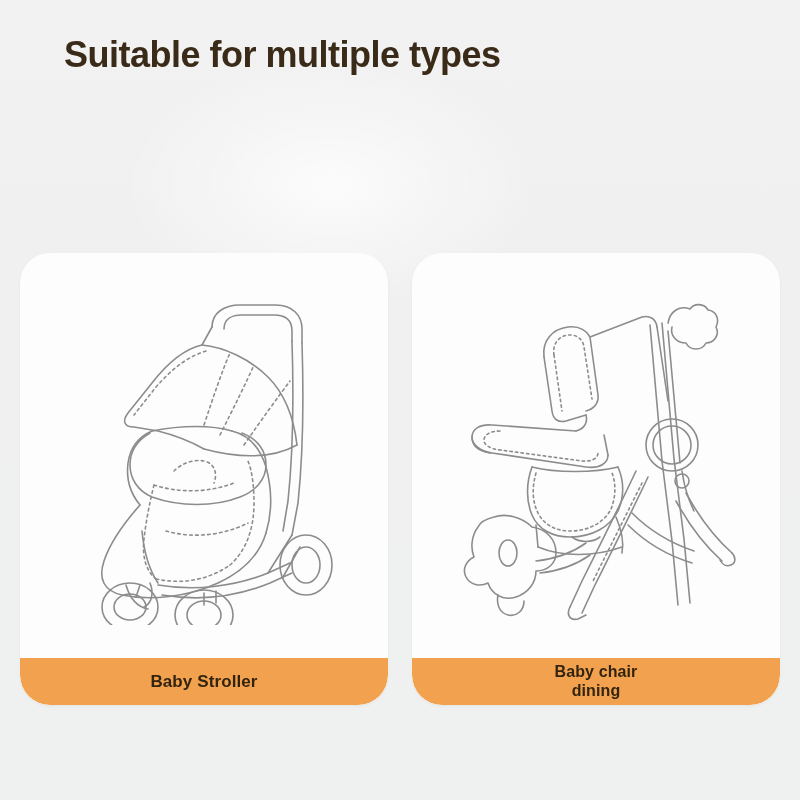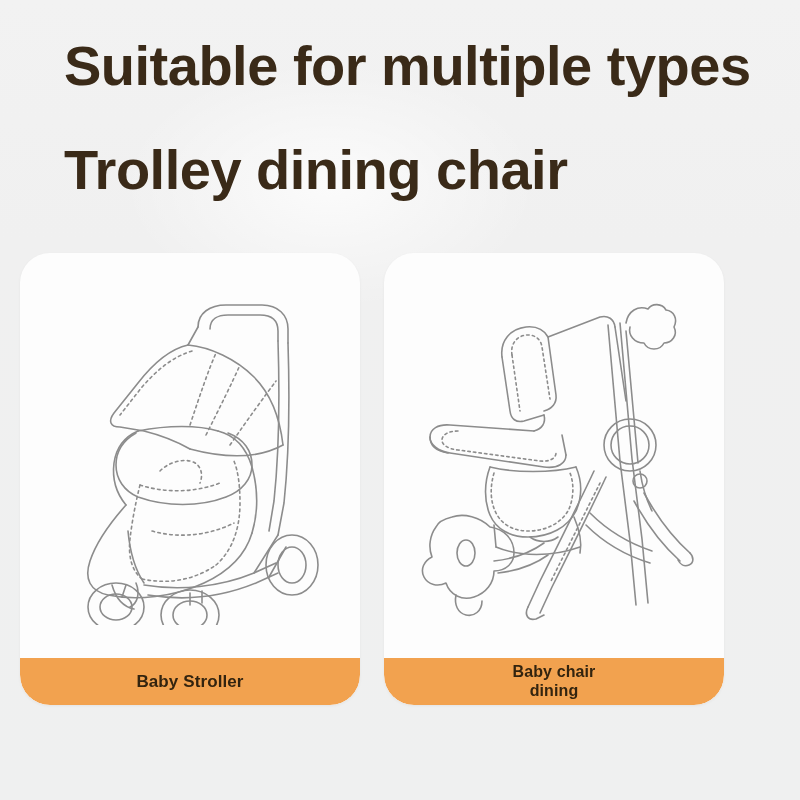--- a/index.html
+++ b/index.html
@@ -31,35 +31,35 @@
   }
   .headings {
     position: absolute;
     left: 64px;
     top: 36px;
     width: 700px;
   }
   .heading {
     color: #3a2a18;
     font-weight: bold;
-    font-size: 56px;
+    font-size: 36px;
     line-height: 1.08;
     letter-spacing: -0.5px;
     white-space: nowrap;
     font-stretch: condensed;
   }
   .heading.line2 {
     margin-top: 44px;
   }
 
   .cards {
     position: absolute;
     left: 20px;
     top: 253px;
-    width: 704px;
+    width: 760px;
     height: 452px;
     display: flex;
     gap: 24px;
   }
   .card {
     position: relative;
     flex: 1 1 0;
     background: #fdfdfd;
     border-radius: 30px;
     overflow: hidden;
@@ -105,21 +105,20 @@
   .ln { display: block; }
 </style>
 </head>
 <body>
 
 <div class="page">
   <div class="haze"></div>
 
   <div class="headings">
     <div class="heading line1">Suitable for multiple types</div>
-    <div class="heading line2">Trolley dining chair</div>
   </div>
 
   <div class="cards">
 
     <div class="card">
       <div class="card-art">
         <svg width="300" height="340" viewBox="0 0 300 340" fill="none" stroke="#8c8c8c" stroke-width="1.6" stroke-linecap="round" stroke-linejoin="round">
 
           <path d="M158 42 C158 28, 170 20, 186 20 L222 20 C238 20, 248 30, 248 44 L248 58"></path>
           <path d="M170 44 C170 34, 178 30, 188 30 L220 30 C232 30, 238 36, 238 46 L238 56"></path>

